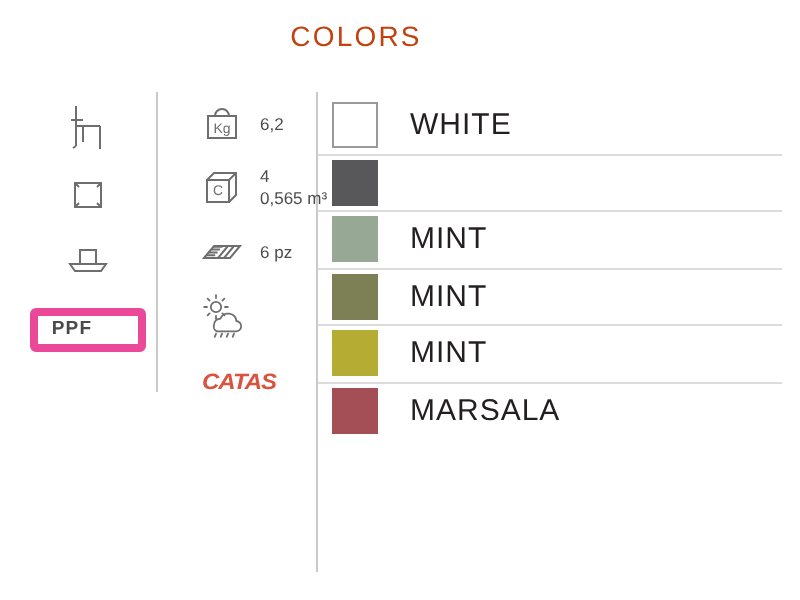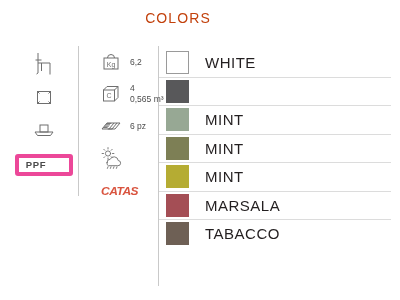--- a/index.html
+++ b/index.html
@@ -280,19 +280,15 @@
     <div class="color-row">
       <div class="swatch" style="background:#b5ac33"></div>
       <div class="color-label">MINT</div>
     </div>
 
     <div class="color-row">
       <div class="swatch" style="background:#a44e55"></div>
       <div class="color-label">MARSALA</div>
     </div>
 
-    <div class="color-row">
-      <div class="swatch" style="background:#6e6055"></div>
-      <div class="color-label">TABACCO</div>
-    </div>
   </div>
 
 </div>
 
 </body></html>

